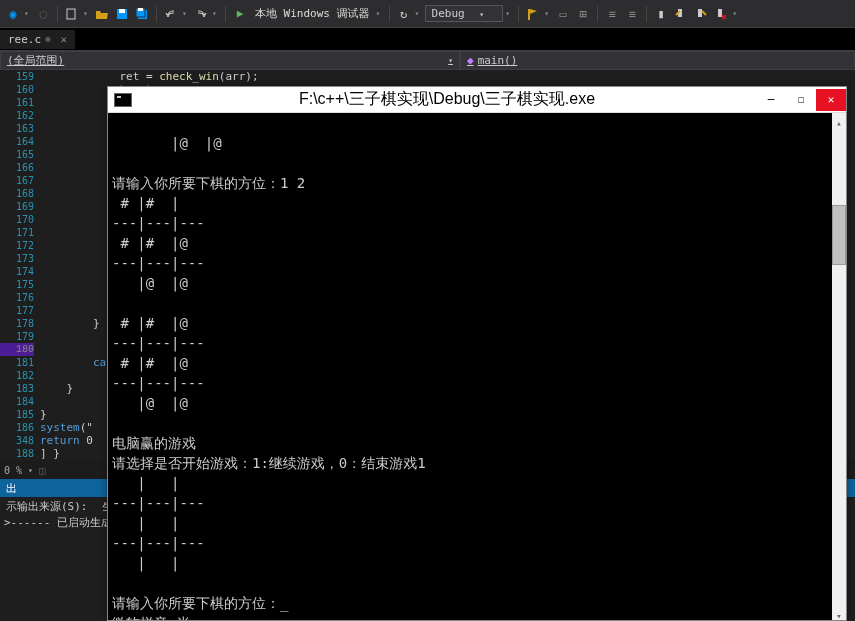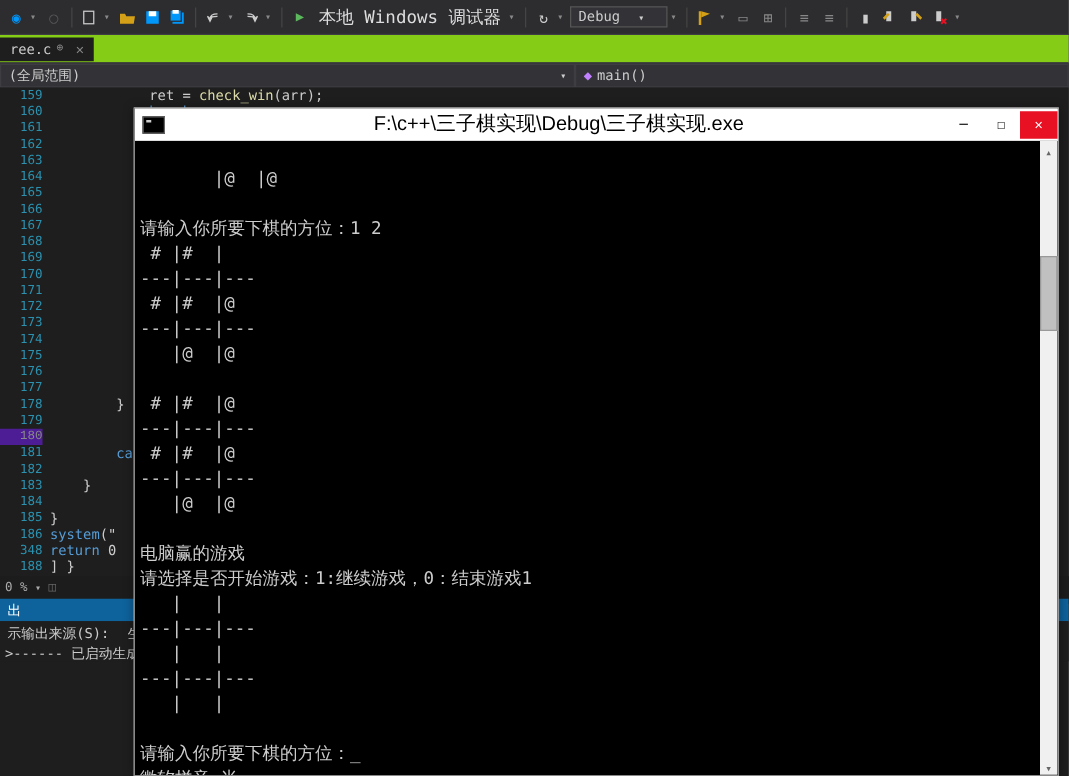--- a/index.html
+++ b/index.html
@@ -5,32 +5,32 @@
 * { margin: 0; padding: 0; box-sizing: border-box; font-family: 'Consolas', 'Microsoft YaHei', monospace; }
 body { background: #2d2d30; color: #ccc; font-size: 12px; width: 855px; height: 621px; overflow: hidden; position: relative; }
 
 .toolbar { background: #2d2d30; height: 28px; display: flex; align-items: center; padding: 0 4px; gap: 2px; border-bottom: 1px solid #3e3e42; }
 .tb-btn { width: 18px; height: 18px; display: flex; align-items: center; justify-content: center; cursor: pointer; }
 .tb-btn.nav-back { color: #0097fb; }
 .tb-btn.nav-fwd { color: #555; }
 .tb-sep { width: 1px; height: 16px; background: #444; margin: 0 3px; }
 .tb-dropdown { width: 8px; color: #888; font-size: 8px; }
 .play-icon { color: #5cb85c; font-size: 11px; }
-.debug-label { color: #ddd; font-size: 14px; margin: 0 4px; text-align: center; }
+.debug-label { color: #ddd; font-size: 11px; margin: 0 4px; text-align: center; }
 .debug-combo { background: #333337; border: 1px solid #555; color: #ccc; padding: 1px 18px 1px 6px; font-size: 11px; position: relative; }
 .refresh-icon { color: #ccc; }
 .flag-icon { color: #d4a017; }
 .bookmark-icon { color: #ccc; }
 
-.tab-bar { background: #84cc16; height: 22px; display: flex; align-items: center; }
+.tab-bar { background: #000000; height: 22px; display: flex; align-items: center; }
 .tab { background: #1e1e1e; color: #ccc; padding: 3px 8px; font-size: 11px; display: flex; align-items: center; gap: 4px; }
 .tab-pin { color: #888; font-size: 9px; }
 .tab-close { color: #888; cursor: pointer; margin-left: 6px; }
 
-.nav-bar { background: #2d2d30; height: 20px; display: flex; border-top: 1px solid #3e3e42; }
+.nav-bar { background: #2d2d30; height: 20px; display: flex; border-top: 1px solid #3e3e42; text-decoration: underline; }
 .nav-combo { flex: 0 0 460px; background: #333337; border: 1px solid #3e3e42; font-size: 11px; color: #ccc; padding: 1px 6px; display: flex; align-items: center; justify-content: space-between; }
 .nav-combo2 { flex: 1; background: #333337; border: 1px solid #3e3e42; font-size: 11px; color: #ccc; padding: 1px 6px; display: flex; align-items: center; }
 .nav-icon { color: #c080ff; margin-right: 4px; }
 
 .editor-area { display: flex; height: 413px; background: #1e1e1e; }
 .gutter { width: 40px; background: #1e1e1e; color: #2b91af; font-size: 10px; text-align: right; padding-right: 6px; line-height: 13px; }
 .gutter .line.hl { background: #4c1d95; color: #888; font-family: Liberation Mono, monospace; }
 .code-area { flex: 1; background: #1e1e1e; color: #ccc; font-size: 11px; line-height: 13px; white-space: pre; overflow: hidden; }
 .kw { color: #569cd6; }
 .fn { color: #dcdcaa; }

